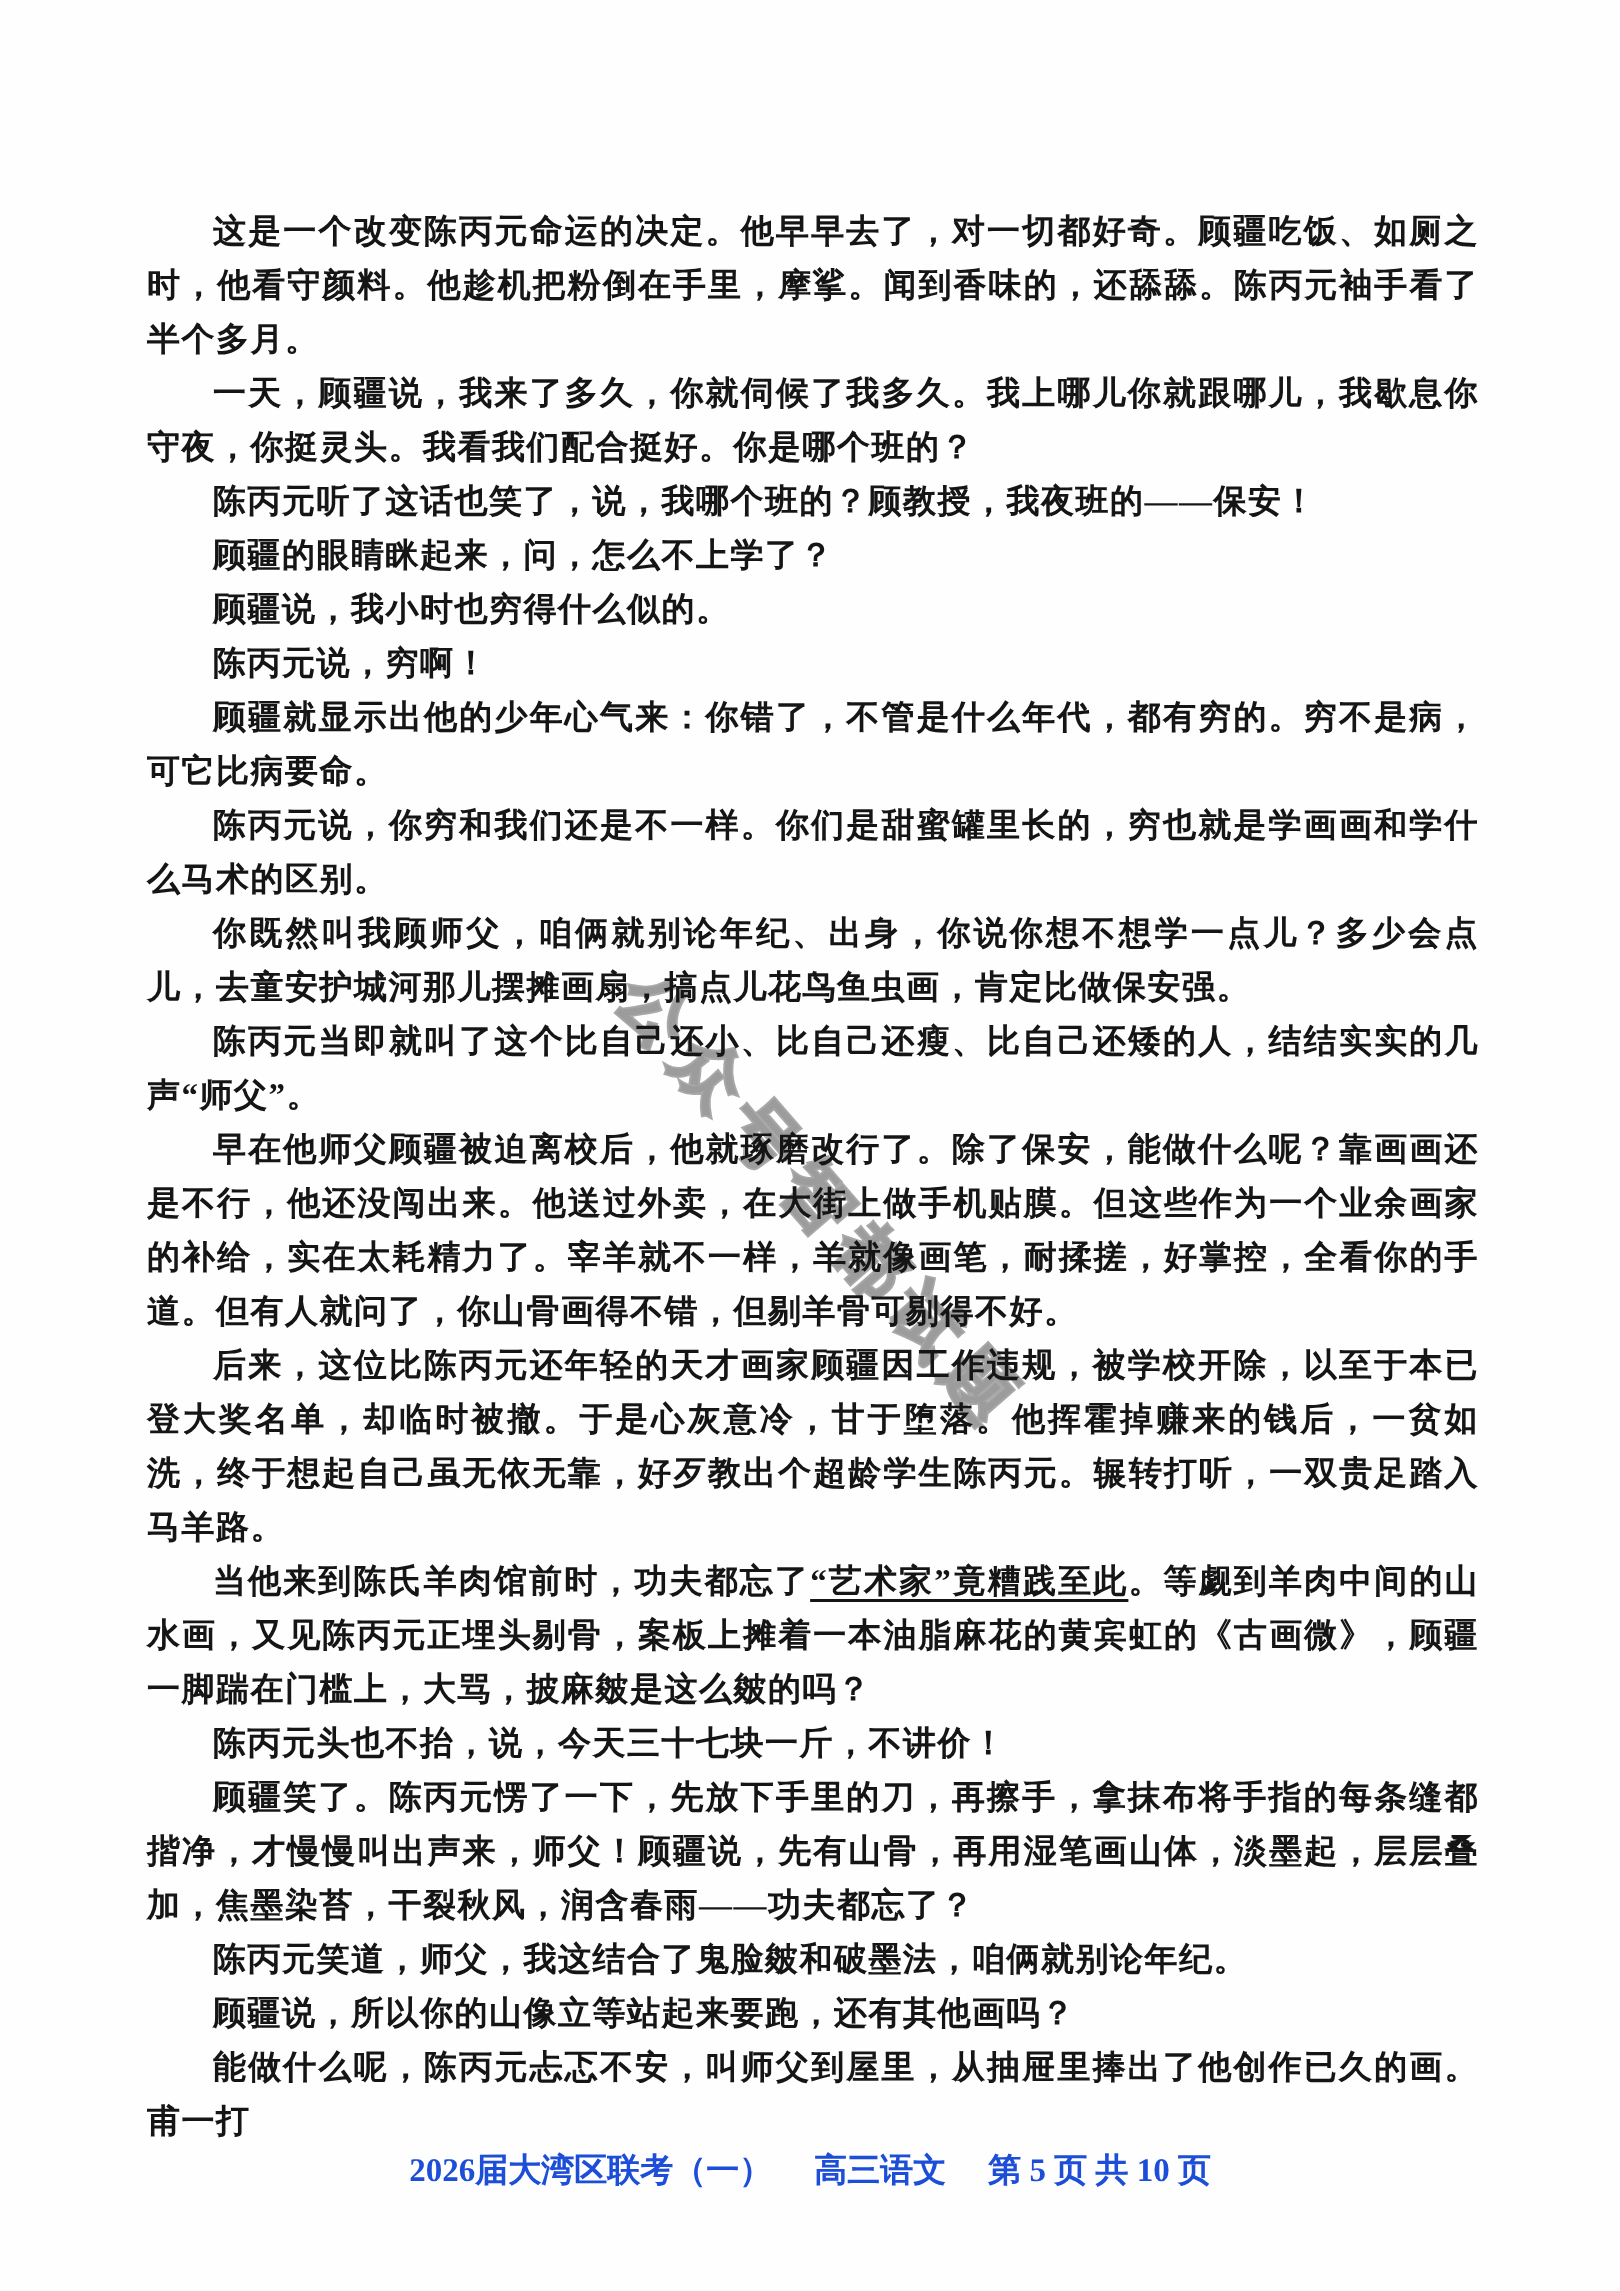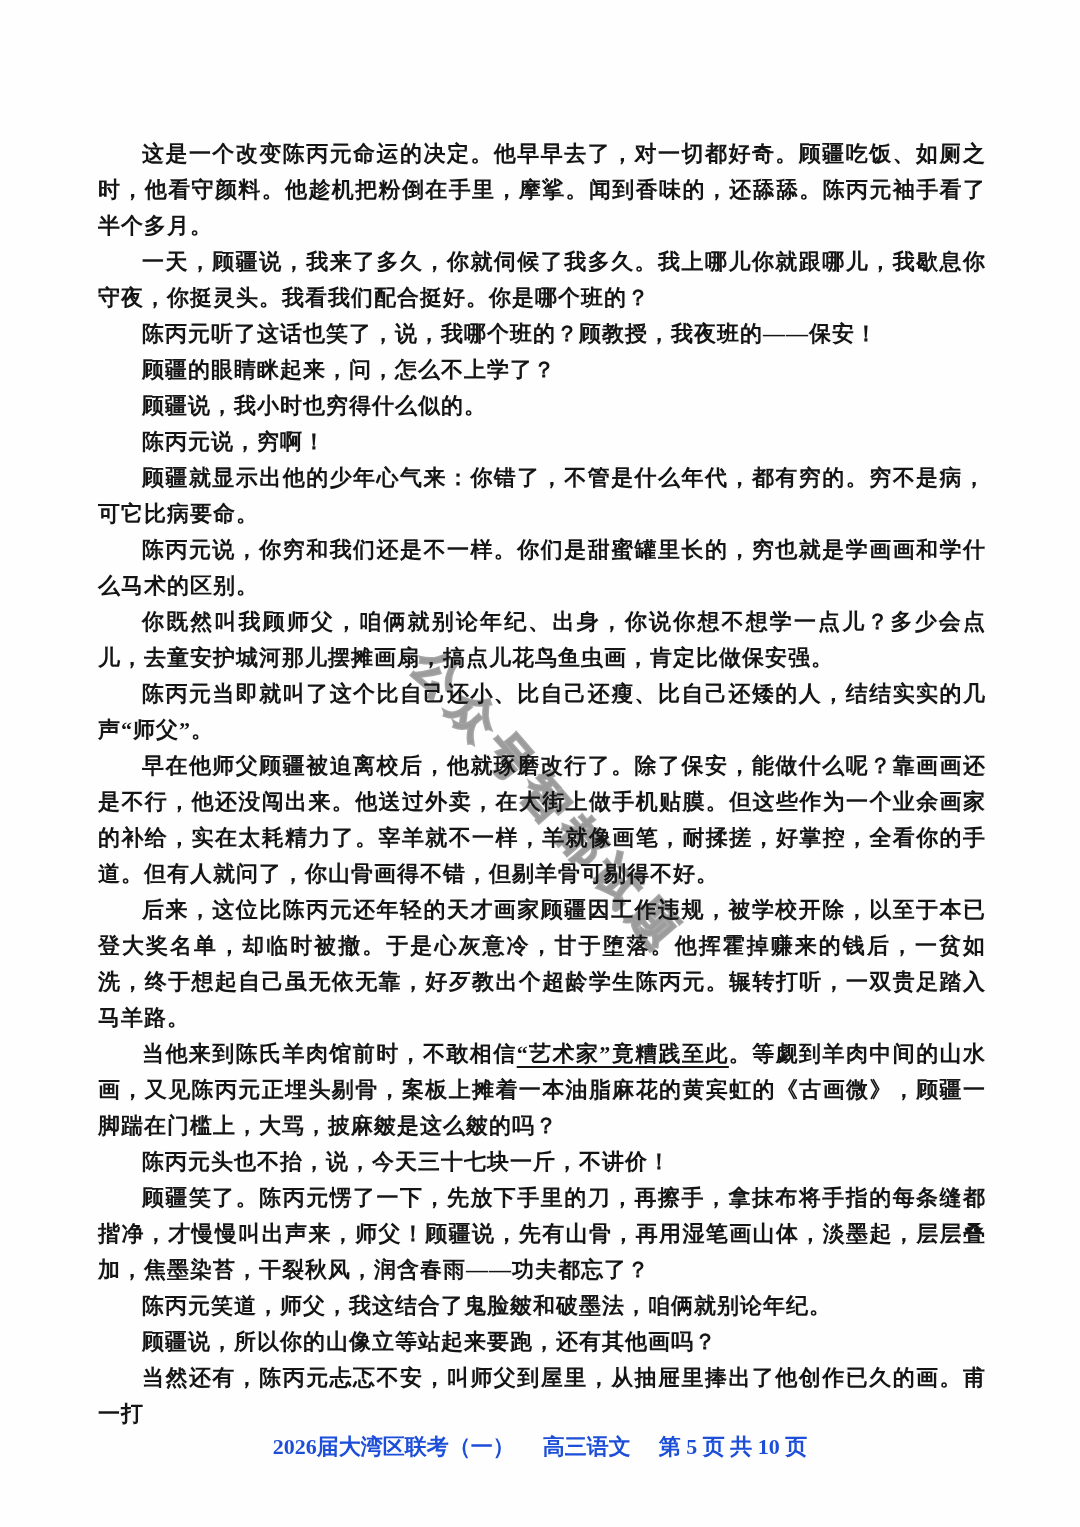--- a/index.html
+++ b/index.html
@@ -69,25 +69,25 @@
     <p>陈丙元听了这话也笑了，说，我哪个班的？顾教授，我夜班的——保安！</p>
     <p>顾疆的眼睛眯起来，问，怎么不上学了？</p>
     <p>顾疆说，我小时也穷得什么似的。</p>
     <p>陈丙元说，穷啊！</p>
     <p>顾疆就显示出他的少年心气来：你错了，不管是什么年代，都有穷的。穷不是病，可它比病要命。</p>
     <p>陈丙元说，你穷和我们还是不一样。你们是甜蜜罐里长的，穷也就是学画画和学什么马术的区别。</p>
     <p>你既然叫我顾师父，咱俩就别论年纪、出身，你说你想不想学一点儿？多少会点儿，去童安护城河那儿摆摊画扇，搞点儿花鸟鱼虫画，肯定比做保安强。</p>
     <p>陈丙元当即就叫了这个比自己还小、比自己还瘦、比自己还矮的人，结结实实的几声“师父”。</p>
     <p>早在他师父顾疆被迫离校后，他就琢磨改行了。除了保安，能做什么呢？靠画画还是不行，他还没闯出来。他送过外卖，在大街上做手机贴膜。但这些作为一个业余画家的补给，实在太耗精力了。宰羊就不一样，羊就像画笔，耐揉搓，好掌控，全看你的手道。但有人就问了，你山骨画得不错，但剔羊骨可剔得不好。</p>
     <p>后来，这位比陈丙元还年轻的天才画家顾疆因工作违规，被学校开除，以至于本已登大奖名单，却临时被撤。于是心灰意冷，甘于堕落。他挥霍掉赚来的钱后，一贫如洗，终于想起自己虽无依无靠，好歹教出个超龄学生陈丙元。辗转打听，一双贵足踏入马羊路。</p>
-    <p><span>当他来到陈氏羊肉馆前时，不敢相信</span><span class="u">“艺术家”竟糟践至此</span><span>。等觑到羊肉中间的山水画，又见陈丙元正埋头剔骨，案板上摊着一本油脂麻花的黄宾虹的《古画微》，顾疆一脚踹在门槛上，大骂，披麻皴是这么皴的吗？</span></p>
+    <p><span>当他来到陈氏羊肉馆前时，功夫都忘了</span><span class="u">“艺术家”竟糟践至此</span><span>。等觑到羊肉中间的山水画，又见陈丙元正埋头剔骨，案板上摊着一本油脂麻花的黄宾虹的《古画微》，顾疆一脚踹在门槛上，大骂，披麻皴是这么皴的吗？</span></p>
     <p>陈丙元头也不抬，说，今天三十七块一斤，不讲价！</p>
     <p>顾疆笑了。陈丙元愣了一下，先放下手里的刀，再擦手，拿抹布将手指的每条缝都揩净，才慢慢叫出声来，师父！顾疆说，先有山骨，再用湿笔画山体，淡墨起，层层叠加，焦墨染苔，干裂秋风，润含春雨——功夫都忘了？</p>
     <p>陈丙元笑道，师父，我这结合了鬼脸皴和破墨法，咱俩就别论年纪。</p>
     <p>顾疆说，所以你的山像立等站起来要跑，还有其他画吗？</p>
-    <p>当然还有，陈丙元忐忑不安，叫师父到屋里，从抽屉里捧出了他创作已久的画。甫一打</p>
+    <p>能做什么呢，陈丙元忐忑不安，叫师父到屋里，从抽屉里捧出了他创作已久的画。甫一打</p>
   </div>
 
   <div class="footer">
     <span>2026届大湾区联考（一）</span><span>高三语文</span><span>第 5 页 共 10 页</span>
   </div>
 
 </div>
 
 </body></html>

